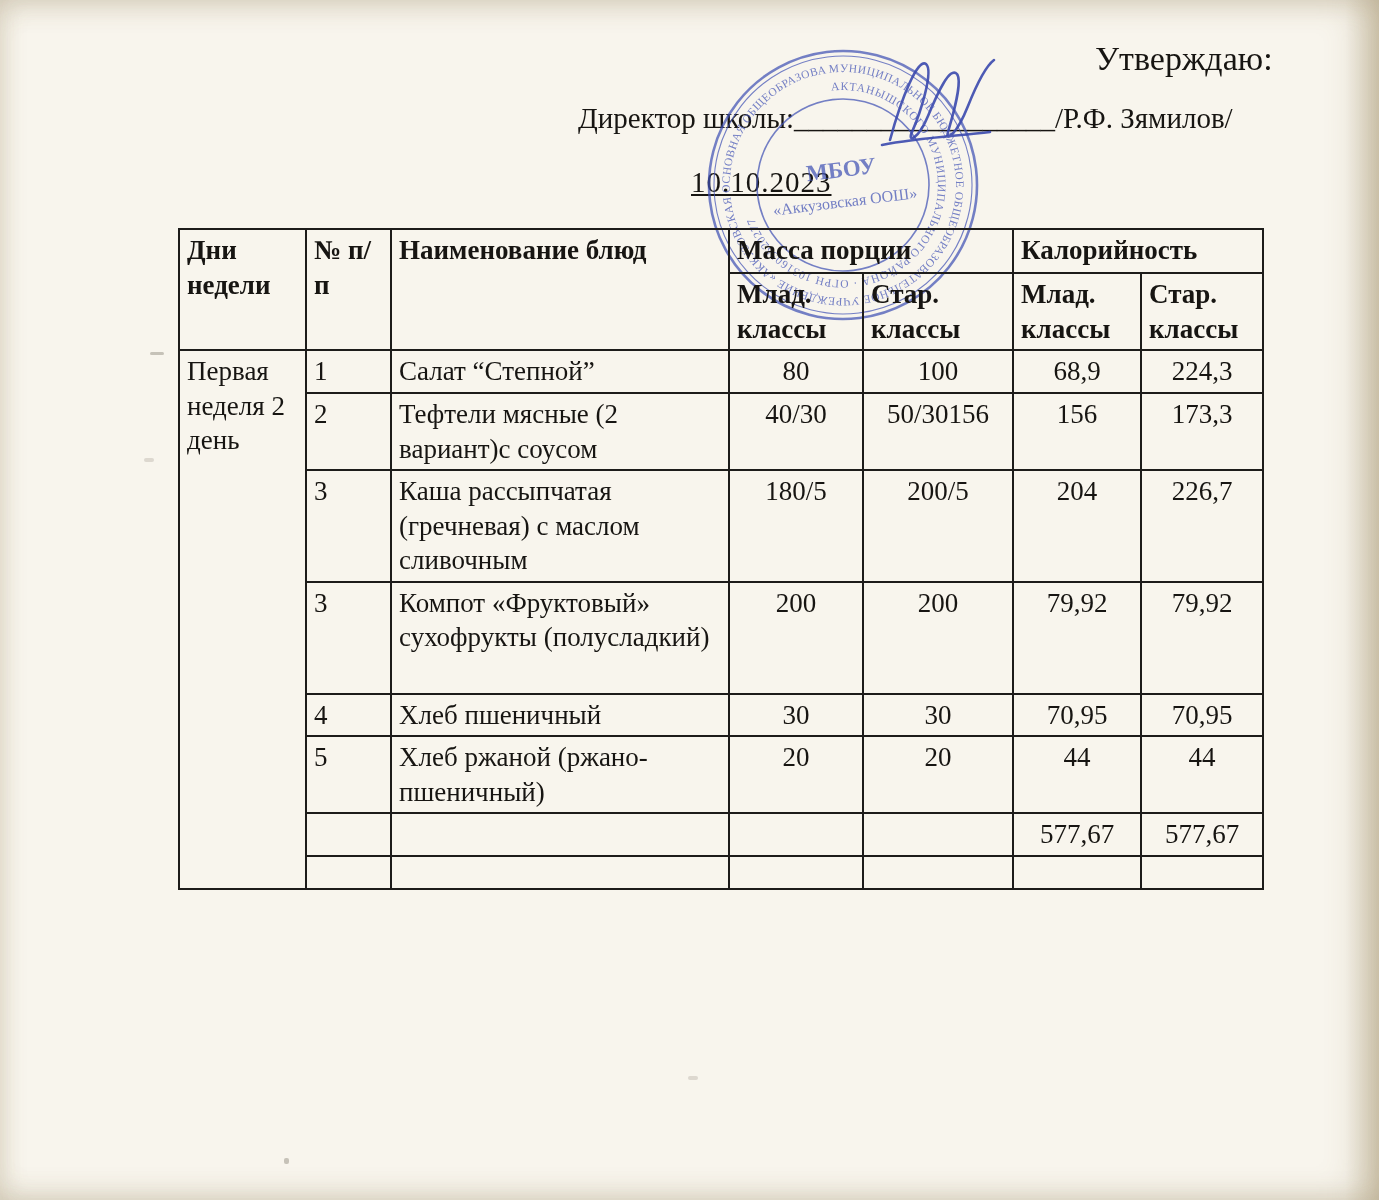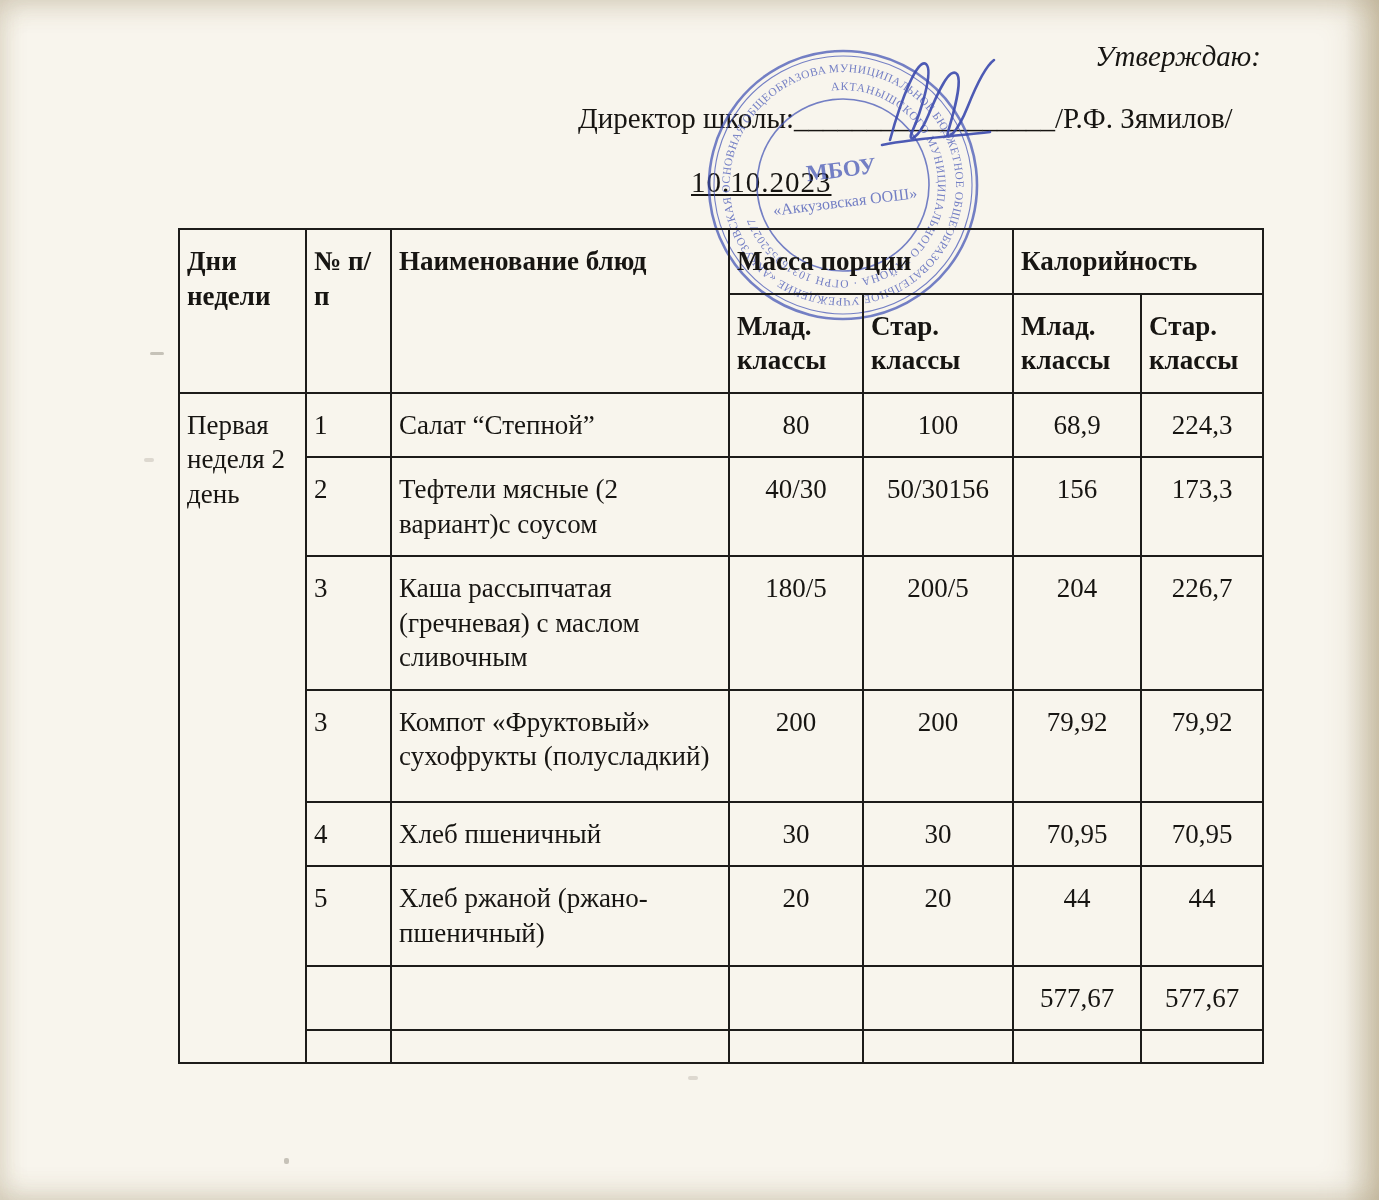--- a/index.html
+++ b/index.html
@@ -18,21 +18,21 @@
                 inset 8px 0 22px rgba(125,105,62,.10),
                 inset 0 10px 26px rgba(125,105,62,.07),
                 inset 0 -10px 26px rgba(125,105,62,.06);
   }
   .edge-strip {
     position:absolute; top:0; right:0; width:34px; height:1200px;
     background:linear-gradient(90deg, rgba(150,128,80,0) 0%, rgba(150,128,80,.22) 100%);
   }
   .approve {
     position:absolute; left:1095px; top:40px;
-    font-size:29px; white-space:nowrap;font-style:italic;
+    font-size:34px; white-space:nowrap;
   }
   .director-line {
     position:absolute; left:578px; top:102px;
     font-size:29px; white-space:nowrap;
   }
   .doc-date {
     position:absolute; left:652px; top:166px;
     font-size:29px; text-decoration:underline;
     letter-spacing:1px;
     margin-left:39px;
@@ -51,31 +51,31 @@
   table.menu {
     position:absolute; left:178px; top:228px;
     border-collapse:collapse; table-layout:fixed;
     background:transparent;
   }
   .menu th, .menu td {
     border:2px solid #1d1c1a;
     vertical-align:top;
     font-size:27px;
     line-height:1.28;
-    padding:14px 7px;
+    padding:3px 7px;
     overflow:hidden;
   }
   .menu th { font-weight:bold; text-align:left; }
   .menu th.hl { text-align:left; }
   .menu td.txt { text-align:left; }
   .menu td.num { text-align:center; }
   .menu td.week { text-align:left; font-size:27px; }
   tr.hr1 { height:44px; }
   tr.hr2 { height:70px; }
-  tr.r0 { height:59px; }
+  tr.r0 { height:43px; }
   tr.r1 { height:72px; }
   tr.r2 { height:105px; }
   tr.r3 { height:112px; }
   tr.r4 { height:40px; }
   tr.r5 { height:73px; }
   tr.r6 { height:37px; }
   tr.r7 { height:33px; }
   .artifact {
     position:absolute; background:#8a8478; opacity:.45; border-radius:2px;
   }

